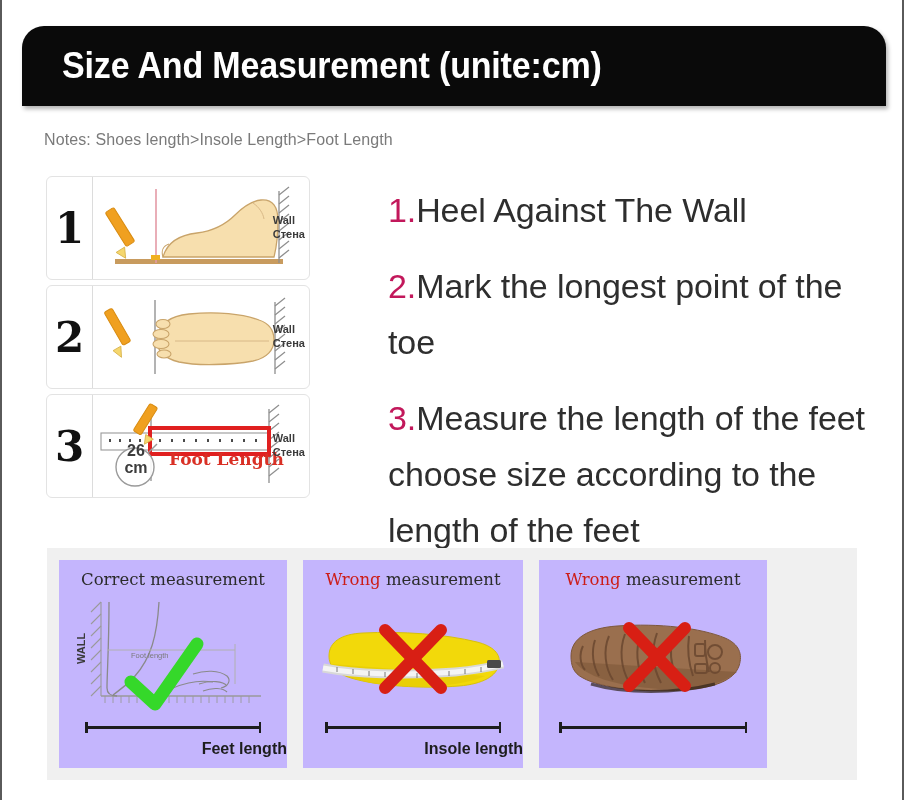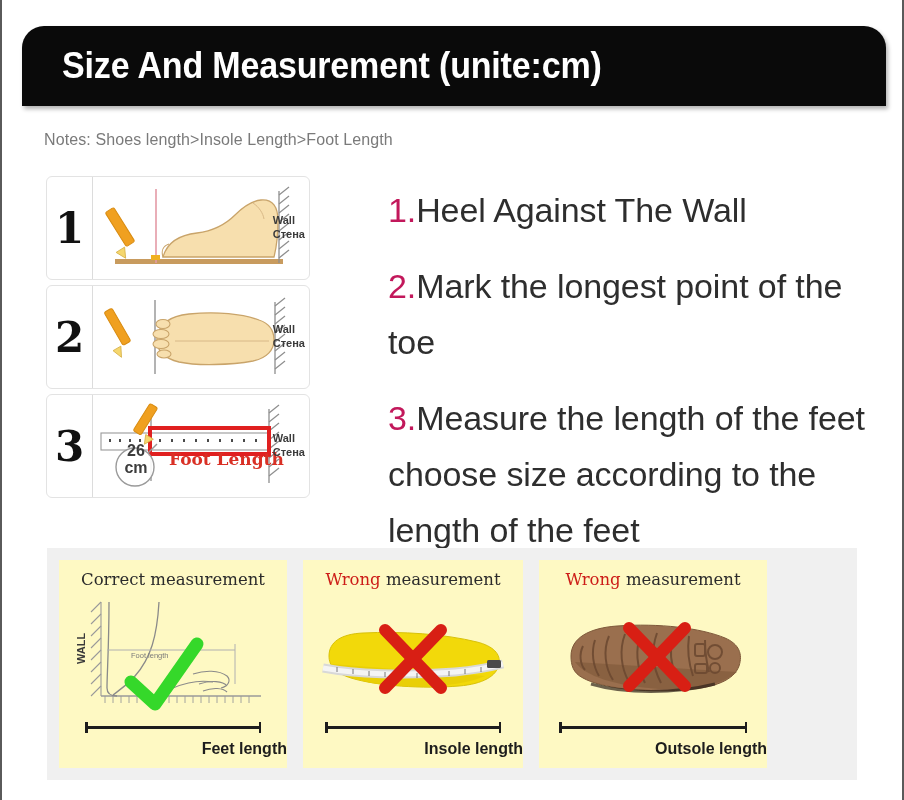--- a/index.html
+++ b/index.html
@@ -69,21 +69,21 @@
     letter-spacing:-.1px;
   }
   .instr .n{color:#c2185b;}
 
   
   .compare{
     position:absolute;left:45px;top:548px;width:810px;height:232px;
     background:#f0f0f0;
   }
   .cmp-card{
-    position:absolute;top:12px;height:208px;background:#fef9c3;
+    position:absolute;top:12px;height:208px;background:#c4b5fd;
   }
   .cmp-1{left:12px;width:228px;}
   .cmp-2{left:256px;width:220px;}
   .cmp-3{left:492px;width:228px;}
   .cmp-title{
     position:absolute;top:10px;left:0;right:0;text-align:center;
     font-family:"DejaVu Serif","Liberation Serif",serif;
     font-size:16.5px;color:#2b2b2b;white-space:nowrap;
   }
   .cmp-title .bad{color:#cc1c17;font-weight:normal;}
@@ -404,17 +404,16 @@
         <g stroke="#d81f14" stroke-width="12" stroke-linecap="round">
           <line x1="74" y1="18" x2="130" y2="76"></line>
           <line x1="130" y1="18" x2="74" y2="76"></line>
         </g>
       </svg>
       <div class="dim" style="left:20px;right:20px;bottom:36px;">
         <div class="bar"></div>
           <div class="cap l"></div>
           <div class="cap r"></div>
       </div>
-      <div class="cmp-caption">Outsole length</div>
     </div>
   </div>
 
 </div>
 
 </body></html>

